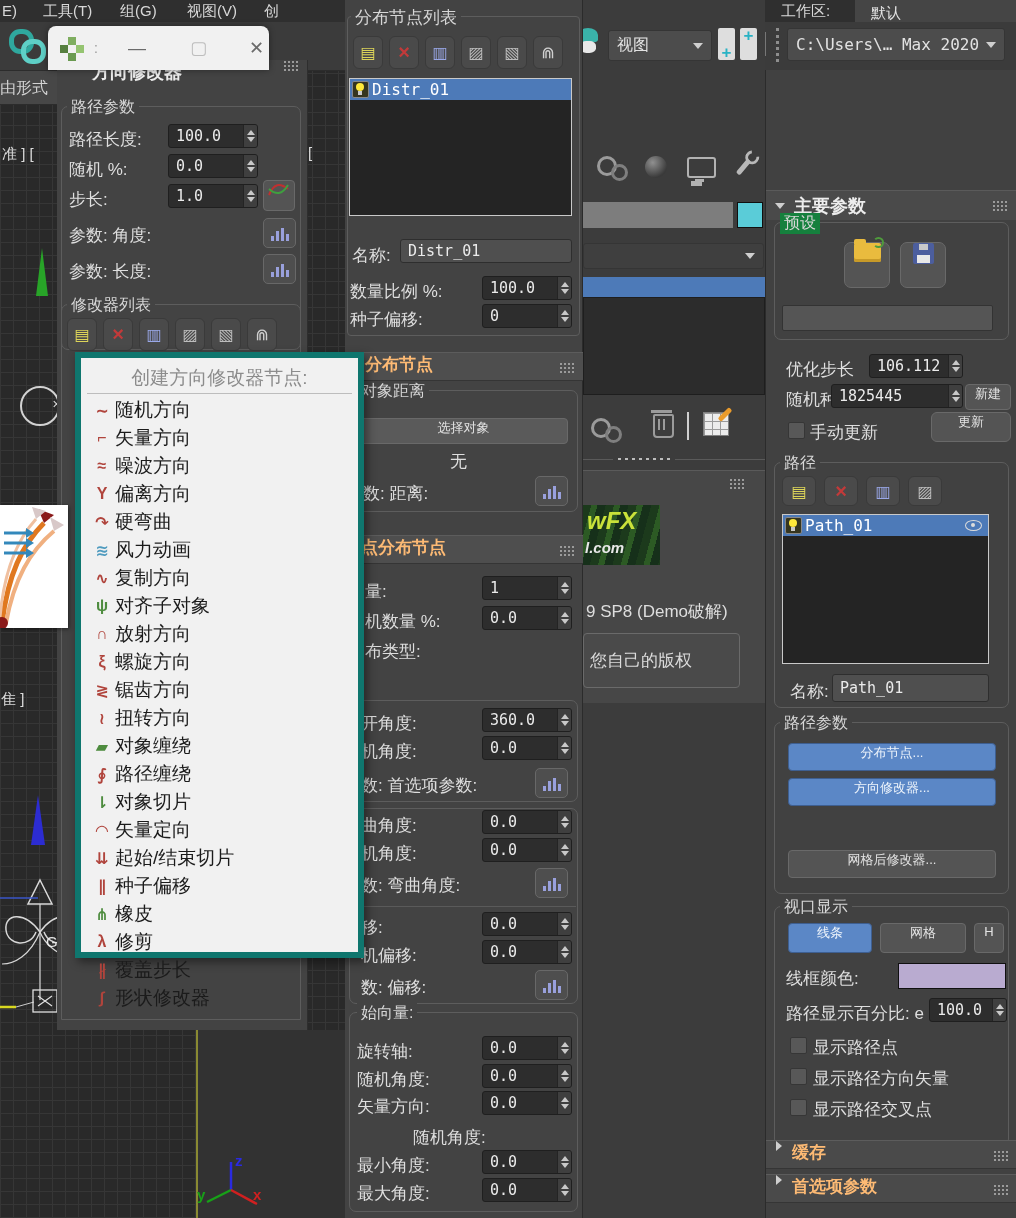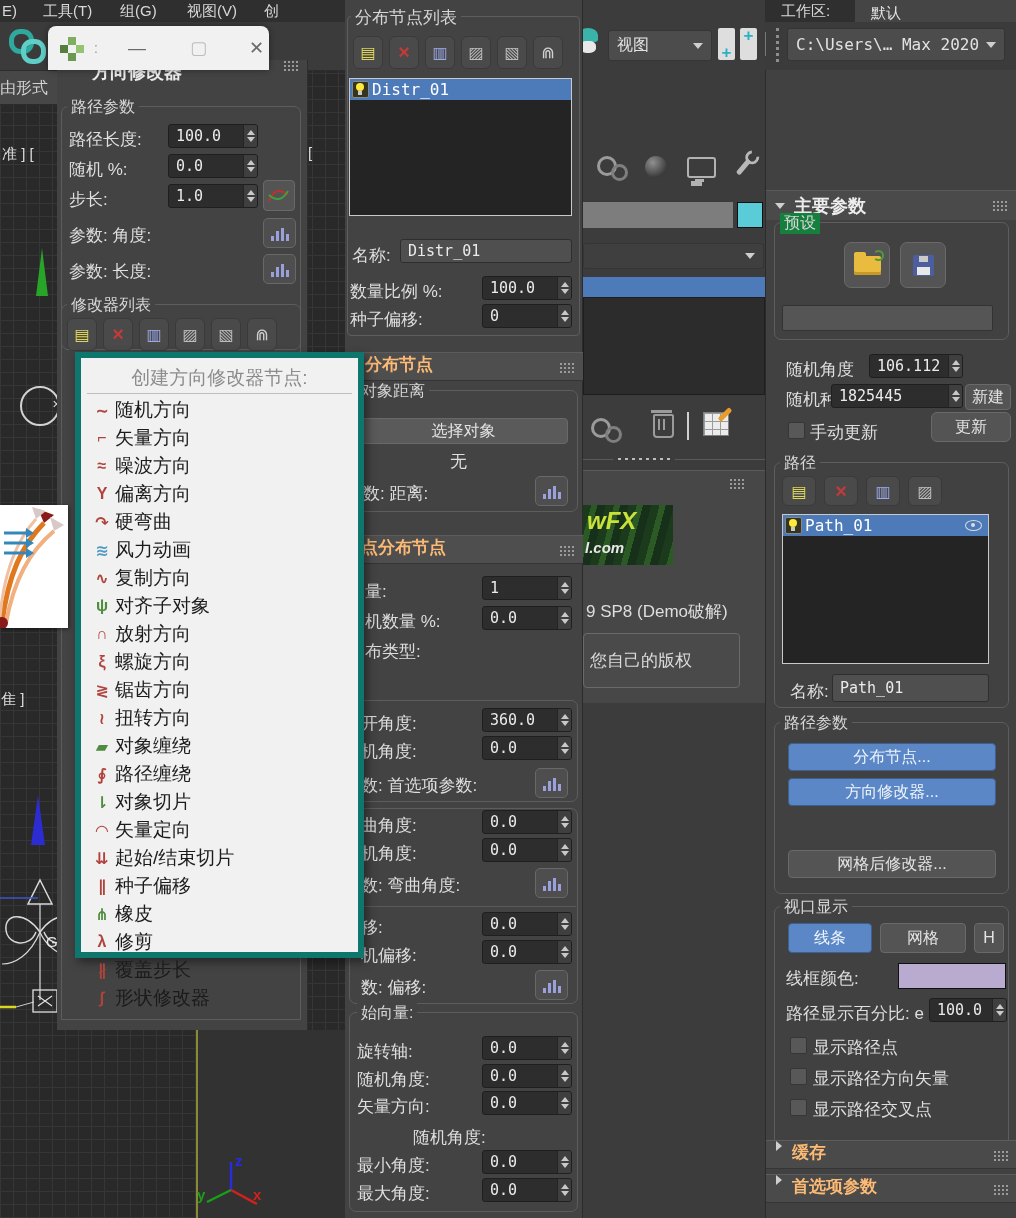--- a/index.html
+++ b/index.html
@@ -12,21 +12,21 @@
   .toolbar{left:0;top:22px;width:1016px;height:48px;background:#3b3b3b;border-bottom:1px solid #2c2c2c;z-index:1}
   .wsbox{position:absolute;left:855px;top:0;width:161px;height:22px;background:#454545;color:#e2e2e2;font-size:15px;line-height:22px;padding-left:16px;box-sizing:border-box}
   
   .lbl{position:absolute;color:#dedede;font-size:17px;white-space:nowrap}
   .fld{position:absolute;display:flex;align-items:center;background:#2d2d2d;border:1px solid #1f1f1f;border-radius:3px;height:24px;box-sizing:border-box}
   .fld .v{flex:1;padding-left:7px;font:15px "DejaVu Sans Mono",monospace;color:#ebebeb;white-space:nowrap;overflow:hidden}
   .fld2{background:#4f4f4f;border-color:#2e2e2e}
   .spin{display:flex;flex-direction:column;gap:2px;justify-content:center;align-items:center;width:13px;height:100%;background:#3f3f3f;border-left:1px solid #242424;border-radius:0 2px 2px 0}
   .spin::before{content:"";border-left:4px solid transparent;border-right:4px solid transparent;border-bottom:5px solid #c9c9c9}
   .spin::after{content:"";border-left:4px solid transparent;border-right:4px solid transparent;border-top:5px solid #c9c9c9}
-  .btn{position:absolute;background:#545454;border:1px solid #696969;border-radius:4px;color:#e3e3e3;display:flex;align-items:center;justify-content:center;font-size:16px;box-sizing:border-box}
+  .btn{position:absolute;background:#545454;border:1px solid #696969;border-radius:4px;color:#e3e3e3;display:flex;align-items:flex-start;justify-content:center;font-size:13px;box-sizing:border-box}
   .btn.blue{background:#5b87c6;border-color:#3e5f91;color:#eef4fb}
   .ibtn{position:absolute;width:30px;height:33px;background:#4a4a4a;border:1px solid #3a3a3a;border-radius:6px;display:flex;align-items:center;justify-content:center;font-size:16px;box-sizing:border-box}
   .cb{position:absolute;width:15px;height:15px;background:#585858;border:1px solid #363636;border-radius:2px}
   .grip{position:absolute;width:16px;height:11px;background-image:radial-gradient(#9b9b9b 1px,transparent 1.4px);background-size:4px 4px}
   .roll{position:absolute;height:29px;background:#4e4e4e;border-top:1px solid #5c5c5c;border-bottom:1px solid #353535;display:flex;align-items:flex-start;font-weight:bold;color:#fdba74;font-size:17px;box-sizing:border-box}
   .arr-d{width:0;height:0;border-left:5px solid transparent;border-right:5px solid transparent;border-top:6px solid #cfcfcf}
   .arr-r{width:0;height:0;border-top:5px solid transparent;border-bottom:5px solid transparent;border-left:6px solid #cfcfcf}
   .group{position:absolute;border:1px solid #5d5d5d;border-radius:7px;box-sizing:border-box}
   .gl{position:absolute;color:#d6d6d6;font-size:16px;background:#434343;padding:0 4px;white-space:nowrap}
   .list{position:absolute;background:#242424;border:1px solid #c9c9c9;box-sizing:border-box}
@@ -96,21 +96,21 @@
   .edittbl{width:24px;height:22px;background:#ececec;border:1px solid #808080;position:relative;
            background-image:linear-gradient(#9a9a9a 1px,transparent 1px),linear-gradient(90deg,#9a9a9a 1px,transparent 1px);background-size:8px 8px}
   .edittbl::after{content:"";position:absolute;right:-5px;top:-1px;width:16px;height:5px;background:#e99b2c;border-radius:2px;transform:rotate(-45deg)}
   .plusbtn{position:absolute;width:17px;height:32px;background:#dedede;border-radius:2px;color:#28b2c4;font-weight:bold;font-size:17px;text-align:center;box-sizing:border-box}
   .blob{position:absolute;width:20px;height:14px;background:#3ab3aa;border-radius:50% 50% 20% 20%}
   .blob::after{content:"";position:absolute;left:2px;top:13px;width:16px;height:12px;background:#e8e8e8;border-radius:40%}
   .swatch{position:absolute;border:1px solid #101010;box-sizing:border-box}
   .dots-v{position:absolute;border-left:3px dotted #8e8e8e}
   .dotted-h{position:absolute;height:4px;background-image:radial-gradient(#bdbdbd 1.4px,transparent 1.6px);background-size:7px 4px}
   .hline{position:absolute;height:1px;background:#5a5a5a}
-  .logo{position:absolute;width:90px;height:60px;overflow:hidden;
+  .logo{position:absolute;width:77px;height:60px;overflow:hidden;
         background:repeating-linear-gradient(105deg,#1c3a1c 0 8px,#2c5a24 8px 14px,#16301a 14px 22px)}
   .logo .l1{position:absolute;left:4px;top:2px;font:bold italic 24px "Liberation Sans",sans-serif;color:#c9e23a}
   .logo .l2{position:absolute;left:2px;top:34px;font:bold italic 15px "Liberation Sans",sans-serif;color:#e9e9e9}
 </style>
 </head>
 <body>
 
 <div class="abs menubar">
   <span style="left:2px">E)</span>
   <span style="left:43px">工具(T)</span>
@@ -485,21 +485,21 @@
   </div>
   <div class="group" style="left:8px;top:152px;width:235px;height:118px"></div>
   <span class="gl" style="left:14px;top:143px;background:#15803d">预设</span>
   <div class="btn" style="left:78px;top:172px;width:46px;height:46px;border-radius:7px">
       <div class="folder"></div>
     </div>
   <div class="btn" style="left:134px;top:172px;width:46px;height:46px;border-radius:7px">
       <div class="floppy"></div>
     </div>
   <div style="position:absolute;left:16px;top:235px;width:211px;height:26px;background:#555;border:1px solid #333;border-radius:2px;box-sizing:border-box"></div>
-  <span class="lbl" style="left:20px;top:288px">随机角度</span>
+  <span class="lbl" style="left:20px;top:288px">优化步长</span>
   <div class="fld" style="left:103px;top:284px;width:94px">
       <span class="v">106.112</span>
       <span class="spin"></span>
     </div>
   <span class="lbl" style="left:20px;top:318px;width:45px;overflow:hidden;display:inline-block">随机种</span>
   <div class="fld" style="left:65px;top:314px;width:132px">
       <span class="v">1825445</span>
       <span class="spin"></span>
     </div>
   <div class="btn" style="left:199px;top:314px;width:46px;height:26px">

